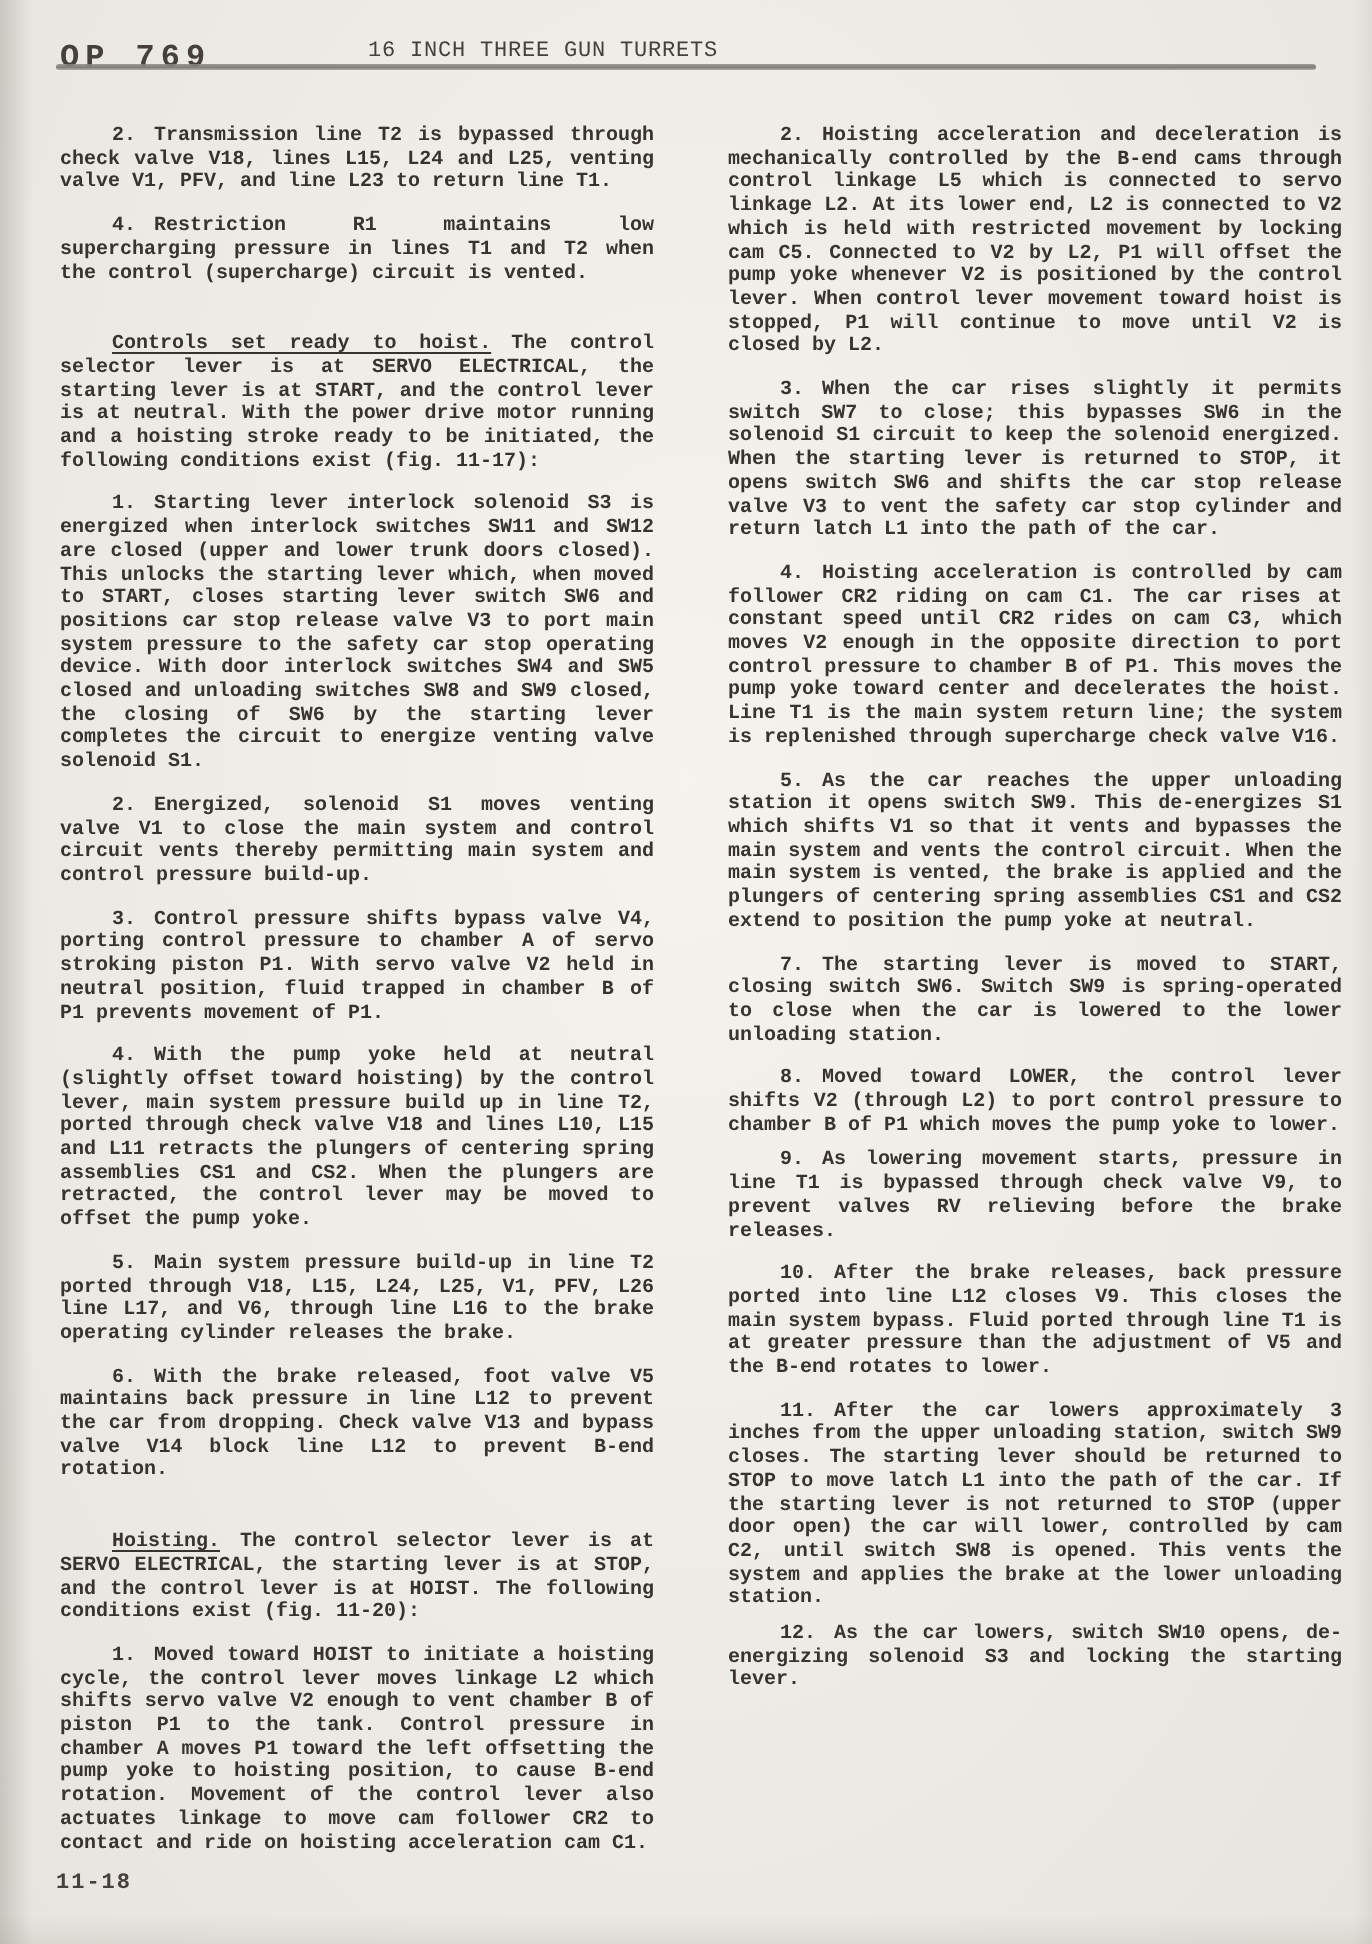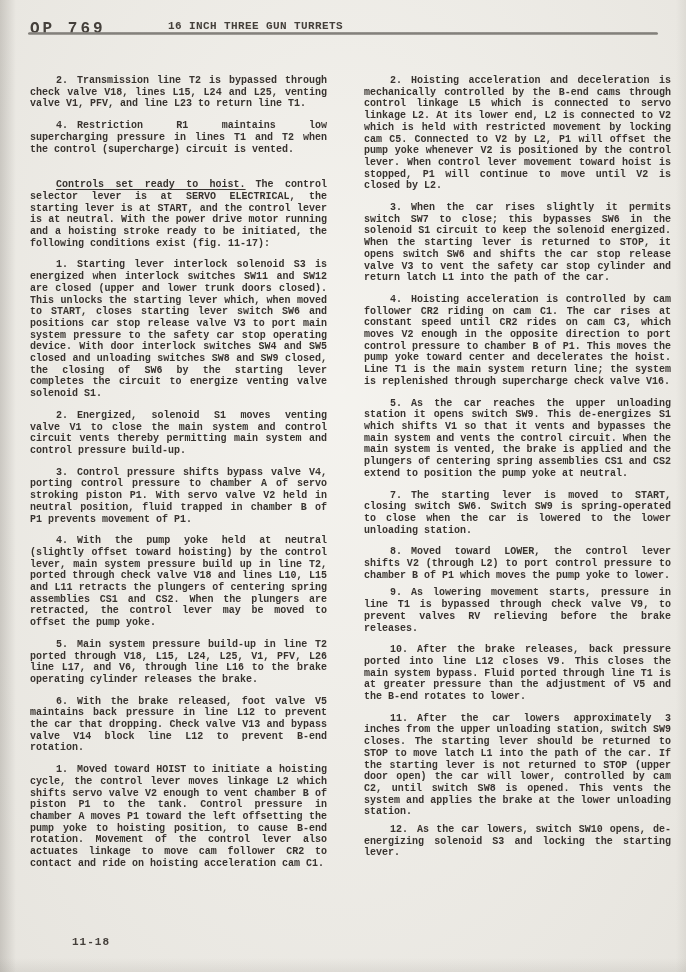--- a/index.html
+++ b/index.html
@@ -17,66 +17,67 @@
       linear-gradient(90deg, rgba(120,115,108,.28) 0, rgba(120,115,108,0) 16px),
       linear-gradient(270deg, rgba(120,115,108,.10) 0, rgba(120,115,108,0) 10px),
       linear-gradient(0deg, rgba(120,115,108,.12) 0, rgba(120,115,108,0) 14px),
       radial-gradient(ellipse at 50% 40%, rgba(255,255,255,.25) 0, rgba(140,135,128,.10) 100%);
   }
   .hdr-num{
     position:absolute;left:30px;top:20px;
     font-size:16px;font-weight:bold;letter-spacing:3px;color:#45403b;
   }
   .hdr-title{
-    position:absolute;left:168px;top:20px;
-    font-size:11px;font-weight:bold;letter-spacing:0.4px;color:#45403b;
+    position:absolute;left:184px;top:20px;
+    font-size:11px;font-weight:normal;letter-spacing:0.4px;color:#45403b;
     white-space:nowrap;
   }
   .hdr-rule{
     position:absolute;left:28px;top:32px;width:630px;height:3px;
     background:linear-gradient(#918e89,#6e6b66 55%,#a5a29c);
     border-radius:2px;opacity:.85;
   }
   .col{
     position:absolute;top:59px;
     font-size:10px;line-height:11.7px;font-weight:bold;
     text-align:justify;
   }
   .col-left{left:30px;width:297px;}
   .col-right{left:364px;width:307px;}
   .col p{margin:10px 0 0 0;text-indent:26px;}
-  .col p:first-child{margin-top:16px;}
+  .col p:first-child{margin-top:4px;}
   .col p.section{margin-top:24px;}
   .col p.gap-lg{margin-top:6px;}
   .num{margin-right:9px;}
   .lead{text-decoration:underline;text-underline-offset:2px;margin-right:10px;}
   .pgnum{
     position:absolute;left:28px;top:936px;
-    font-size:11px;font-weight:bold;color:#45403b;letter-spacing:1px;margin-left:44px;
+    font-size:11px;font-weight:bold;color:#45403b;letter-spacing:1px;
   }
 </style>
 </head>
 <body>
 
 <div class="page">
 
   <div class="hdr-num">OP 769</div>
   <div class="hdr-title">16 INCH THREE GUN TURRETS</div>
   <div class="hdr-rule"></div>
 
   <div class="col col-left">
     <p><span class="num">2.</span><span>Transmission line T2 is bypassed through check valve V18, lines L15, L24 and L25, venting valve V1, PFV, and line L23 to return line T1.</span></p>
     <p><span class="num">4.</span><span>Restriction R1 maintains low supercharging pressure in lines T1 and T2 when the control (supercharge) circuit is vented.</span></p>
     <p class="section"><span class="lead">Controls set ready to hoist.</span><span>The control selector lever is at SERVO ELECTRICAL, the starting lever is at START, and the control lever is at neutral. With the power drive motor running and a hoisting stroke ready to be initiated, the following conditions exist (fig. 11-17):</span></p>
     <p><span class="num">1.</span><span>Starting lever interlock solenoid S3 is energized when interlock switches SW11 and SW12 are closed (upper and lower trunk doors closed). This unlocks the starting lever which, when moved to START, closes starting lever switch SW6 and positions car stop release valve V3 to port main system pressure to the safety car stop operating device. With door interlock switches SW4 and SW5 closed and unloading switches SW8 and SW9 closed, the closing of SW6 by the starting lever completes the circuit to energize venting valve solenoid S1.</span></p>
     <p><span class="num">2.</span><span>Energized, solenoid S1 moves venting valve V1 to close the main system and control circuit vents thereby permitting main system and control pressure build-up.</span></p>
     <p><span class="num">3.</span><span>Control pressure shifts bypass valve V4, porting control pressure to chamber A of servo stroking piston P1. With servo valve V2 held in neutral position, fluid trapped in chamber B of P1 prevents movement of P1.</span></p>
     <p><span class="num">4.</span><span>With the pump yoke held at neutral (slightly offset toward hoisting) by the control lever, main system pressure build up in line T2, ported through check valve V18 and lines L10, L15 and L11 retracts the plungers of centering spring assemblies CS1 and CS2. When the plungers are retracted, the control lever may be moved to offset the pump yoke.</span></p>
     <p><span class="num">5.</span><span>Main system pressure build-up in line T2 ported through V18, L15, L24, L25, V1, PFV, L26 line L17, and V6, through line L16 to the brake operating cylinder releases the brake.</span></p>
-    <p><span class="num">6.</span><span>With the brake released, foot valve V5 maintains back pressure in line L12 to prevent the car that dropping. Check valve V13 and bypass valve V14 block line L12 to prevent B-end rotation.</span></p>
+    <p><span class="num">6.</span><span>With the brake released, foot valve V5 maintains back pressure in line L12 to prevent the car from dropping. Check valve V13 and bypass valve V14 block line L12 to prevent B-end rotation.</span></p>
+    <p class="section"><span class="lead">Hoisting.</span><span>The control selector lever is at SERVO ELECTRICAL, the starting lever is at STOP, and the control lever is at HOIST. The following conditions exist (fig. 11-20):</span></p>
     <p><span class="num">1.</span><span>Moved toward HOIST to initiate a hoisting cycle, the control lever moves linkage L2 which shifts servo valve V2 enough to vent chamber B of piston P1 to the tank. Control pressure in chamber A moves P1 toward the left offsetting the pump yoke to hoisting position, to cause B-end rotation. Movement of the control lever also actuates linkage to move cam follower CR2 to contact and ride on hoisting acceleration cam C1.</span></p>
   </div>
 
   <div class="col col-right">
     <p><span class="num">2.</span><span>Hoisting acceleration and deceleration is mechanically controlled by the B-end cams through control linkage L5 which is connected to servo linkage L2. At its lower end, L2 is connected to V2 which is held with restricted movement by locking cam C5. Connected to V2 by L2, P1 will offset the pump yoke whenever V2 is positioned by the control lever. When control lever movement toward hoist is stopped, P1 will continue to move until V2 is closed by L2.</span></p>
     <p><span class="num">3.</span><span>When the car rises slightly it permits switch SW7 to close; this bypasses SW6 in the solenoid S1 circuit to keep the solenoid energized. When the starting lever is returned to STOP, it opens switch SW6 and shifts the car stop release valve V3 to vent the safety car stop cylinder and return latch L1 into the path of the car.</span></p>
     <p><span class="num">4.</span><span>Hoisting acceleration is controlled by cam follower CR2 riding on cam C1. The car rises at constant speed until CR2 rides on cam C3, which moves V2 enough in the opposite direction to port control pressure to chamber B of P1. This moves the pump yoke toward center and decelerates the hoist. Line T1 is the main system return line; the system is replenished through supercharge check valve V16.</span></p>
     <p><span class="num">5.</span><span>As the car reaches the upper unloading station it opens switch SW9. This de-energizes S1 which shifts V1 so that it vents and bypasses the main system and vents the control circuit. When the main system is vented, the brake is applied and the plungers of centering spring assemblies CS1 and CS2 extend to position the pump yoke at neutral.</span></p>
     <p><span class="num">7.</span><span>The starting lever is moved to START, closing switch SW6. Switch SW9 is spring-operated to close when the car is lowered to the lower unloading station.</span></p>
     <p><span class="num">8.</span><span>Moved toward LOWER, the control lever shifts V2 (through L2) to port control pressure to chamber B of P1 which moves the pump yoke to lower.</span></p>

